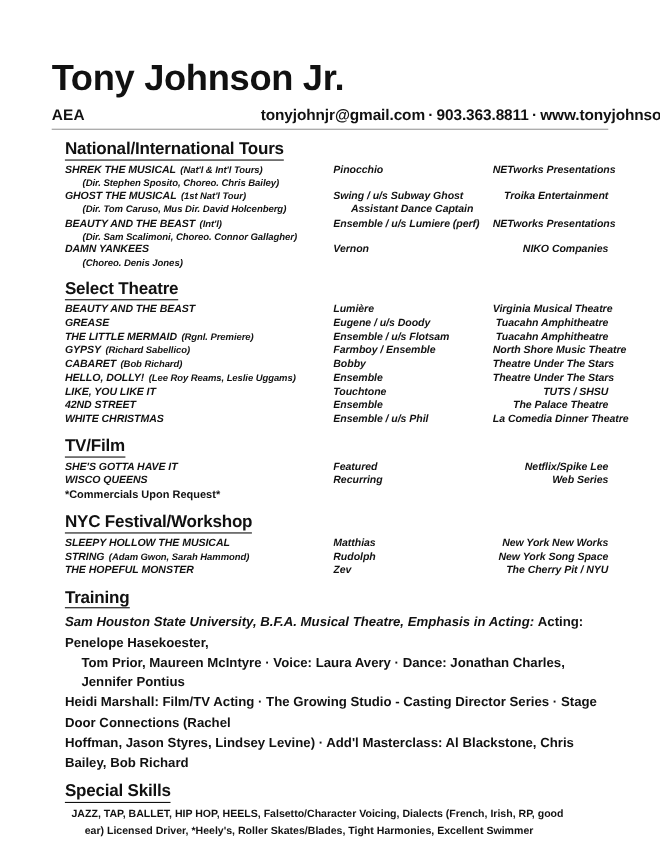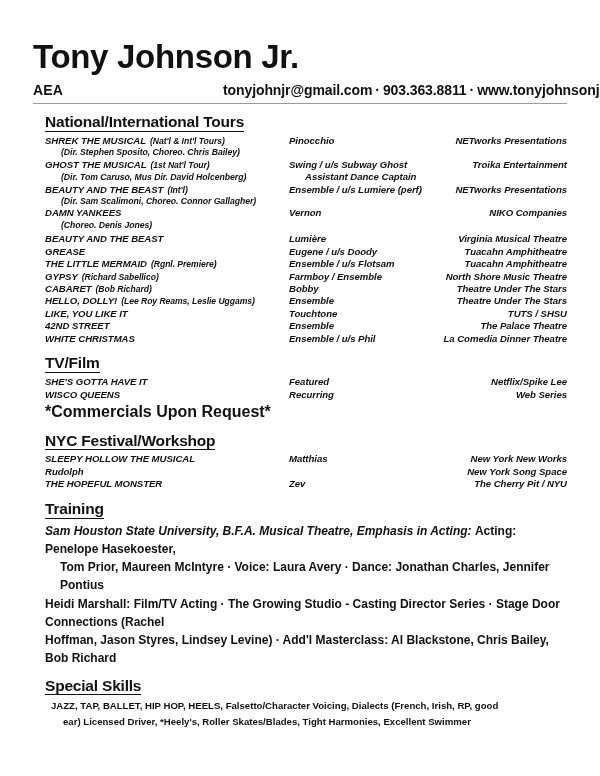--- a/index.html
+++ b/index.html
@@ -12,21 +12,21 @@
     height: 776px;
     font-family: "Liberation Sans", sans-serif;
     color: #111111;
     -webkit-font-smoothing: antialiased;
     overflow: hidden;
   }
   .page {
     position: relative;
     width: 600px;
     height: 776px;
-    padding: 0;
+    padding: 14px;
     box-sizing: border-box;
   }
   .inner {
     padding: 40px 33px 0 33px;
   }
 
   
   .name {
     font-size: 33px;
     font-weight: bold;
@@ -118,21 +118,21 @@
     font-size: 8.6px;
     letter-spacing: -0.05px;
     padding-left: 4px;
   }
   .row.detail .col-show {
     padding-left: 16px;
     font-size: 8.7px;
     font-weight: bold;
   }
   .note-line {
-    font-size: 16px;
+    font-size: 10px;
     font-weight: bold;
     line-height: 1.35;
   }
 
   
   .training-block {
     font-size: 12px;
     font-weight: bold;
     line-height: 1.52;
   }
@@ -205,21 +205,21 @@
               <div class="col-show"><span class="show-title">DAMN YANKEES</span></div>
               <div class="col-role">Vernon</div>
               <div class="col-house">NIKO Companies</div>
             </div>
             <div class="row detail">
               <div class="col-show">(Choreo. Denis Jones)</div>
               <div class="col-role"></div>
               <div class="col-house"></div>
             </div>
           </div></div>
-        <div class="section"><div class="rows">
+        <div class="section"><div class="section-title">Select Theatre</div><div class="rows">
             <div class="row">
               <div class="col-show"><span class="show-title">BEAUTY AND THE BEAST</span></div>
               <div class="col-role">Lumière</div>
               <div class="col-house">Virginia Musical Theatre</div>
             </div>
             <div class="row">
               <div class="col-show"><span class="show-title">GREASE</span></div>
               <div class="col-role">Eugene / u/s Doody</div>
               <div class="col-house">Tuacahn Amphitheatre</div>
             </div>
@@ -272,20 +272,21 @@
             </div>
             <div class="note-line">*Commercials Upon Request*</div>
           </div></div>
         <div class="section"><div class="section-title">NYC Festival/Workshop</div><div class="rows">
             <div class="row">
               <div class="col-show"><span class="show-title">SLEEPY HOLLOW THE MUSICAL</span></div>
               <div class="col-role">Matthias</div>
               <div class="col-house">New York New Works</div>
             </div>
             <div class="row">
+              <div class="col-show"><span class="show-title">STRING</span><span class="show-sub">(Adam Gwon, Sarah Hammond)</span></div>
               <div class="col-role">Rudolph</div>
               <div class="col-house">New York Song Space</div>
             </div>
             <div class="row">
               <div class="col-show"><span class="show-title">THE HOPEFUL MONSTER</span></div>
               <div class="col-role">Zev</div>
               <div class="col-house">The Cherry Pit / NYU</div>
             </div>
           </div></div>
       </div>

